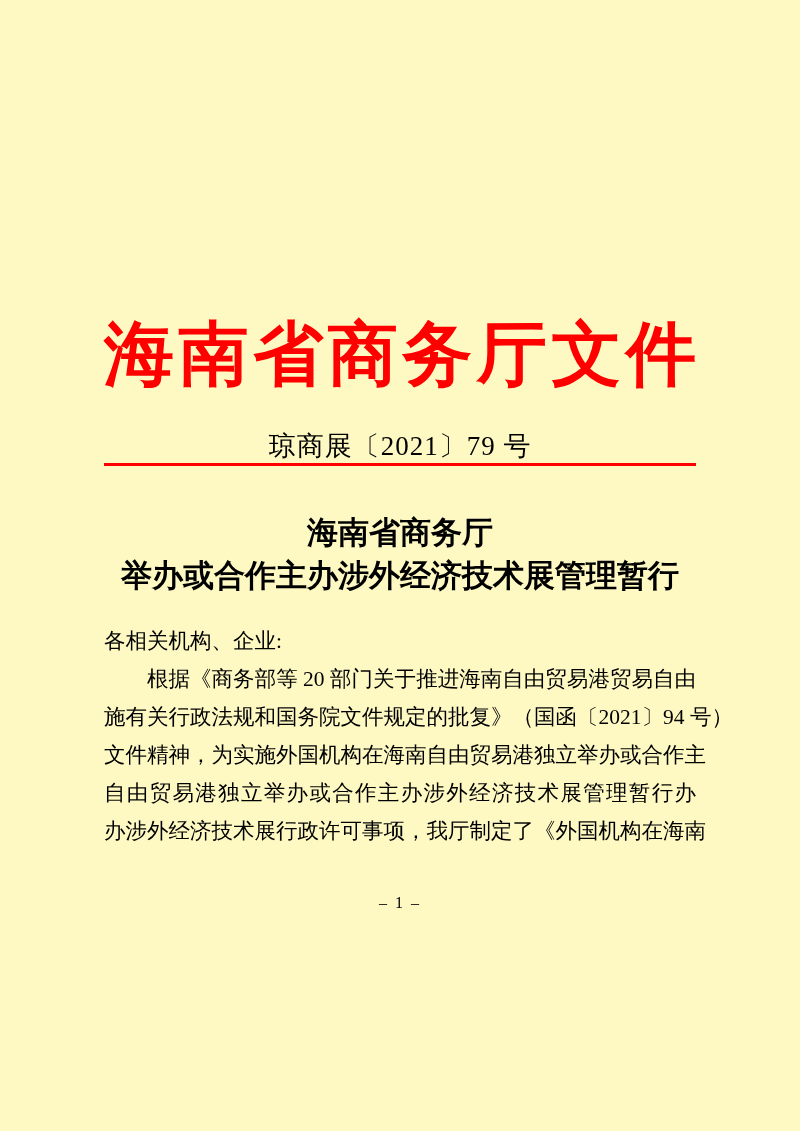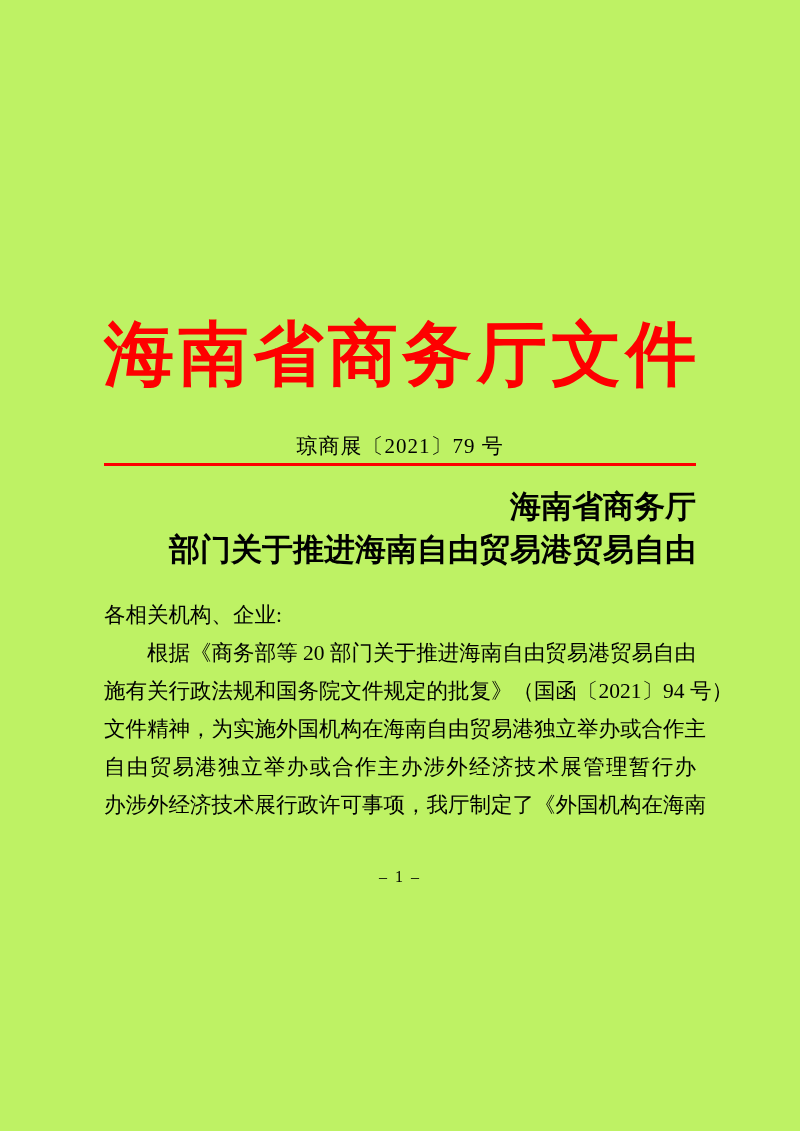--- a/index.html
+++ b/index.html
@@ -4,21 +4,21 @@
 <style>
   html, body {
     margin: 0;
     padding: 0;
     background: #ffffff;
   }
   .page {
     position: relative;
     width: 800px;
     height: 1131px;
-    background: #bef264;
+    background: #fef9c3;
     overflow: hidden;
     font-family: "Liberation Serif", "DejaVu Serif", serif;
     color: #000000;
   }
   .content {
     width: 592px;
     margin: 0 auto;
   }
   
   .agency-banner {
@@ -28,38 +28,38 @@
     font-weight: 600;
     color: var(--accent-red, #fe0000);
     text-align: justify;
     text-align-last: justify;
     -moz-text-align-last: justify;
     white-space: nowrap;
   }
   
   .doc-number {
     margin-top: 36px;
-    font-size: 21px;
+    font-size: 27px;
     line-height: 28px;
     text-align: center;
     letter-spacing: 1px;
   }
   
   .red-rule {
     margin-top: 3px;
     height: 3px;
     background: var(--accent-red, #fe0000);
   }
   
   .doc-title {
-    margin-top: 19px;
+    margin-top: 45px;
     font-size: 31px;
     line-height: 43px;
     font-weight: bold;
-    text-align: right;
+    text-align: center;
   }
   
   .doc-body {
     margin-top: 25px;
     font-size: 21.5px;
     line-height: 38px;
   }
   .body-line {
     text-align: justify;
     text-align-last: justify;
@@ -90,21 +90,21 @@
   <div class="content">
 
     <div class="agency-banner">海南省商务厅文件</div>
 
     <div class="doc-number">琼商展〔2021〕79 号</div>
 
     <div class="red-rule"></div>
 
     <div class="doc-title">
       <div>海南省商务厅</div>
-      <div>部门关于推进海南自由贸易港贸易自由</div>
+      <div>举办或合作主办涉外经济技术展管理暂行</div>
     </div>
 
     <div class="doc-body">
       <div class="body-line salutation">各相关机构、企业:</div>
       <div class="body-line indent">根据《商务部等 20 部门关于推进海南自由贸易港贸易自由</div>
       <div class="body-line">施有关行政法规和国务院文件规定的批复》（国函〔2021〕94 号）</div>
       <div class="body-line">文件精神，为实施外国机构在海南自由贸易港独立举办或合作主</div>
       <div class="body-line">自由贸易港独立举办或合作主办涉外经济技术展管理暂行办</div>
       <div class="body-line">办涉外经济技术展行政许可事项，我厅制定了《外国机构在海南</div>
     </div>

